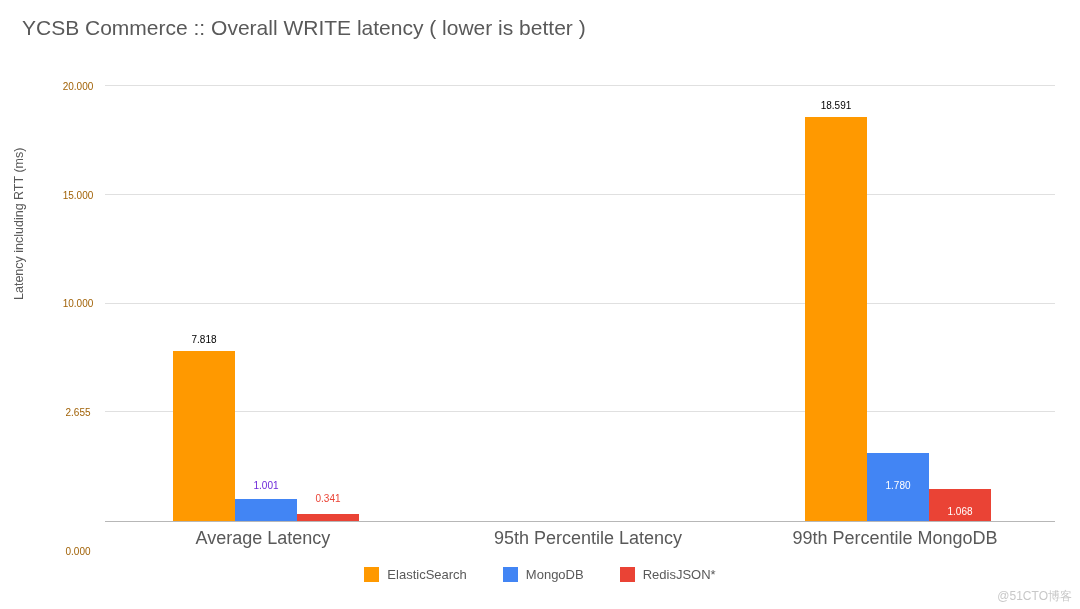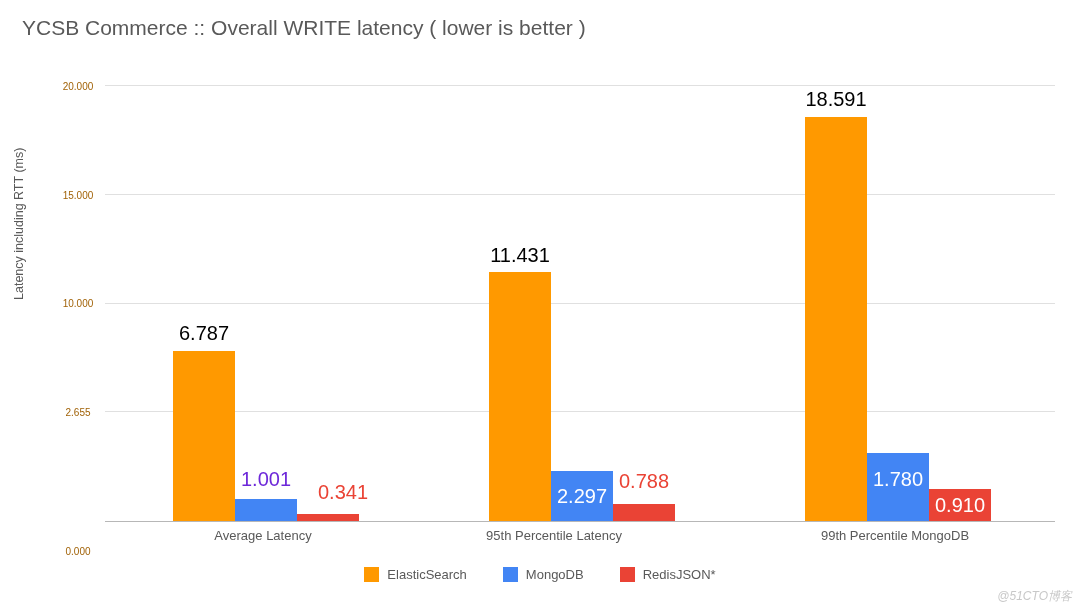--- a/index.html
+++ b/index.html
@@ -66,29 +66,29 @@
     bottom: 0;
     width: 62px;
   }
   .bar-es   { background: #ff9900; }
   .bar-md   { background: #4285f4; }
   .bar-rj   { background: #ea4335; }
   .val {
     position: absolute;
     width: 100px;
     text-align: center;
-    font-size: 20px;
+    font-size: 10px;
     white-space: nowrap;
   }
   .cat-label {
     position: absolute;
     top: 528px;
     width: 316px;
     text-align: center;
-    font-size: 13px;
+    font-size: 18px;
     color: #595959;
   }
   .legend {
     position: absolute;
     left: 0;
     top: 567px;
     width: 1080px;
     display: flex;
     justify-content: center;
     gap: 36px;
@@ -99,21 +99,20 @@
   .swatch {
     width: 15px;
     height: 15px;
   }
   .watermark {
     position: absolute;
     right: 8px;
     bottom: 4px;
     font-size: 12px;
     color: #c8c8c8;
-    font-style: italic;
   }
 </style>
 </head>
 <body>
 
 <div class="title">YCSB Commerce :: Overall WRITE latency ( lower is better )</div>
 <div class="y-label">Latency including RTT (ms)</div>
 
 <div class="y-tick" style="top:551px">0.000</div>
 <div class="y-tick" style="top:412px">2.655</div>
@@ -122,48 +121,40 @@
 <div class="y-tick" style="top:86px">20.000</div>
 
 <div class="plot">
   <div class="gridline" style="bottom:25%"></div>
   <div class="gridline" style="bottom:50%"></div>
   <div class="gridline" style="bottom:75%"></div>
   <div class="gridline" style="bottom:100%"></div>
 
   <div class="group" style="left:0px">
     <div class="bar bar-es" style="left:68px;height:39.09%"></div>
-    <div class="val" style="left:49px;bottom:40.5%;color:#000">6.787</div>
+    <div class="val" style="left:49px;bottom:40.5%;color:#000">7.818</div>
     <div class="bar bar-md" style="left:130px;height:5.005%"></div>
     <div class="val" style="left:111px;bottom:7%;color:#6d28d9">1.001</div>
     <div class="bar bar-rj" style="left:192px;height:1.705%"></div>
-    <div class="val" style="left:188px;bottom:4%;color:#ea4335">0.341</div>
+    <div class="val" style="left:173px;bottom:4%;color:#ea4335">0.341</div>
   </div>
 
-  <div class="group" style="left:316px">
-    <div class="bar bar-es" style="left:68px;height:57.155%"></div>
-    <div class="val" style="left:49px;bottom:58.5%;color:#000">11.431</div>
-    <div class="bar bar-md" style="left:130px;height:11.485%"></div>
-    <div class="val" style="left:111px;bottom:3%;color:#fff">2.297</div>
-    <div class="bar bar-rj" style="left:192px;height:3.94%"></div>
-    <div class="val" style="left:173px;bottom:6.5%;color:#ea4335">0.788</div>
-  </div>
 
   <div class="group" style="left:632px">
     <div class="bar bar-es" style="left:68px;height:92.955%"></div>
     <div class="val" style="left:49px;bottom:94.3%;color:#000">18.591</div>
     <div class="bar bar-md" style="left:130px;height:15.555%"></div>
     <div class="val" style="left:111px;bottom:7%;color:#fff">1.780</div>
     <div class="bar bar-rj" style="left:192px;height:7.445%"></div>
-    <div class="val" style="left:173px;bottom:1%;color:#fff">0.910</div>
+    <div class="val" style="left:173px;bottom:1%;color:#fff">1.068</div>
   </div>
 </div>
 
 <div class="cat-label" style="left:105px">Average Latency</div>
-<div class="cat-label" style="left:396px">95th Percentile Latency</div>
+<div class="cat-label" style="left:430px">95th Percentile Latency</div>
 <div class="cat-label" style="left:737px">99th Percentile MongoDB</div>
 
 <div class="legend">
   <div class="legend-item">
     <span class="swatch" style="background:#ff9900"></span>
     <span>ElasticSearch</span>
   </div>
   <div class="legend-item">
     <span class="swatch" style="background:#4285f4"></span>
     <span>MongoDB</span>

